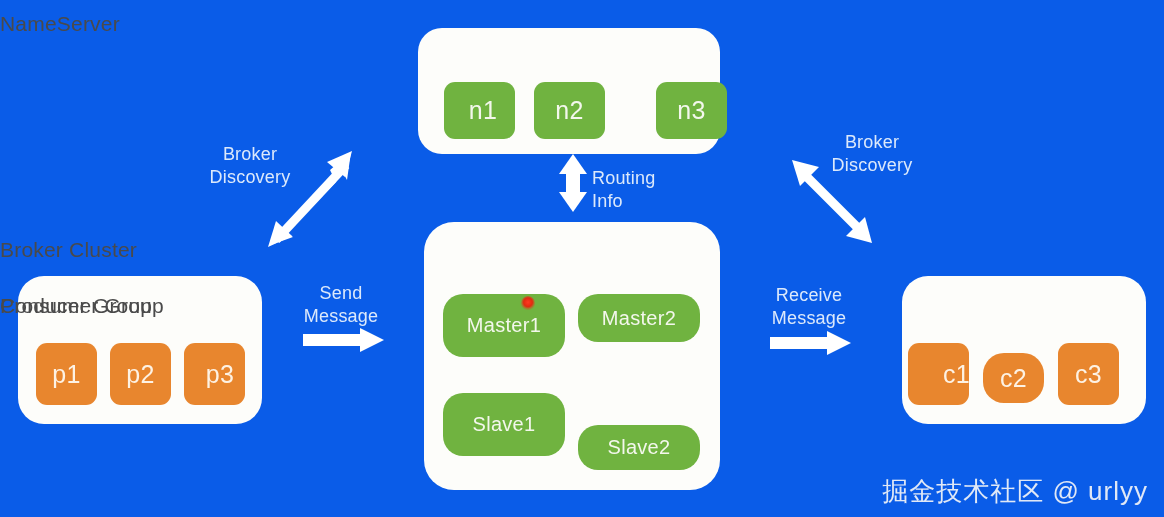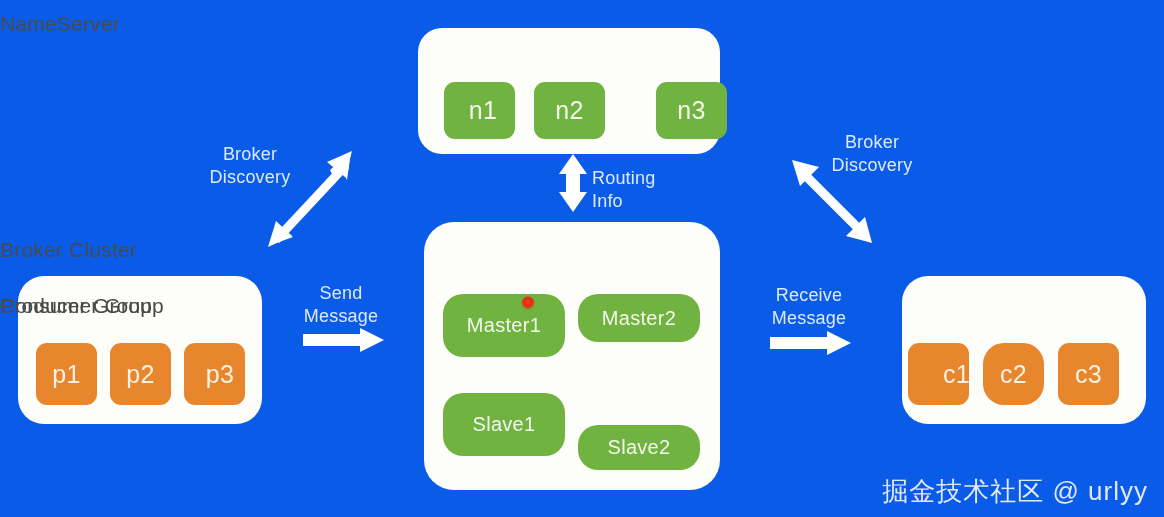--- a/index.html
+++ b/index.html
@@ -86,21 +86,21 @@
   #producer-card { left: 18px; top: 276px; width: 244px; height: 148px; border-radius: 26px; }
   #producer-title { top: 294px; }
   #chip-p1 { left: 36px;  top: 343px; width: 61px; height: 62px; }
   #chip-p2 { left: 110px; top: 343px; width: 61px; height: 62px; }
   #chip-p3 { left: 184px; top: 343px; width: 61px; height: 62px; padding-left: 11px; }
 
   
   #consumer-card { left: 902px; top: 276px; width: 244px; height: 148px; border-radius: 26px; }
   #consumer-title { top: 294px; }
   #chip-c1 { left: 908px;  top: 343px; width: 61px; height: 62px; padding-left: 36px; }
-  #chip-c2 { left: 983px;  top: 343px; width: 61px; height: 62px; border-radius: 21px; }
+  #chip-c2 { left: 983px;  top: 353px; width: 61px; height: 50px; border-radius: 21px; }
   #chip-c3 { left: 1058px; top: 343px; width: 61px; height: 62px; }
 
   
   .edge-label {
     position: absolute;
     color: #dce9fb;
     font-size: 18px;
     line-height: 23px;
     text-align: center;
     white-space: pre-line;

